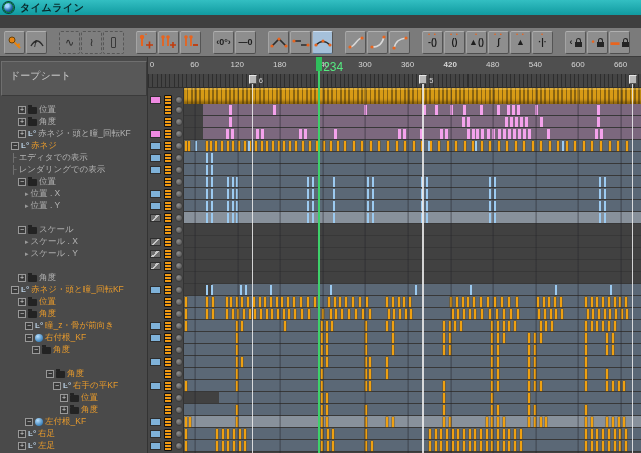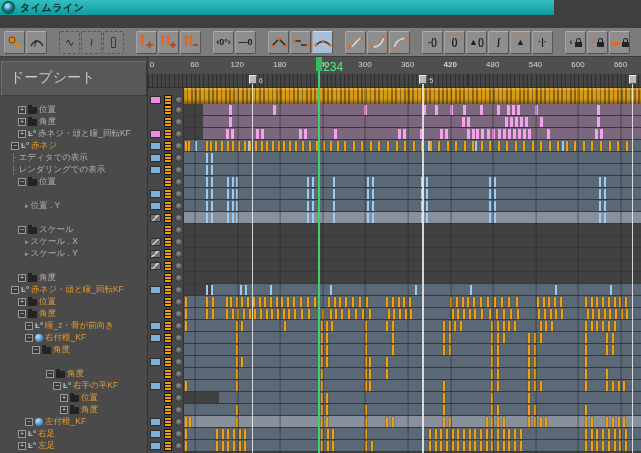--- a/index.html
+++ b/index.html
@@ -1,21 +1,21 @@
 <!DOCTYPE html>
 <html><head>
 <meta charset="utf-8">
 <style>
   html,body{margin:0;padding:0;background:#222;}
   *{box-sizing:border-box;}
   .window{position:relative;width:641px;height:453px;overflow:hidden;
     font-family:"Liberation Sans","DejaVu Sans",sans-serif;background:#3f3f3f;
     -webkit-font-smoothing:antialiased;}
   
-  .titlebar{position:absolute;left:0;top:0;width:554px;height:15px;
+  .titlebar{position:absolute;left:0;top:0;width:641px;height:15px;
     background:linear-gradient(#33bfc2,#119aa0);display:flex;align-items:center;z-index:30;}
   .app-ico{width:11px;height:11px;border-radius:50%;margin:0 6px 0 3px;
     background:radial-gradient(circle at 35% 30%,#9fd4ff 0 18%,#2a6fb0 55%,#0a2a55 100%);
     border:1px solid #072; box-shadow:0 0 0 1px #0b3a44;}
   .title-text{font-size:10px;color:#08282a;font-weight:bold;letter-spacing:.5px;}
   
   .menubar{position:absolute;left:0;top:15px;width:641px;height:13px;background:#6a6a6a;
     display:flex;align-items:center;gap:15px;padding-left:26px;z-index:29;border-bottom:1px solid #4c4c4c;}
   .menu-grip{position:absolute;left:3px;top:2px;width:14px;height:9px;
     background-image:radial-gradient(#9c9c9c 35%,transparent 40%);background-size:3px 3px;}
@@ -36,21 +36,21 @@
   .barbox{display:inline-block;width:5px;height:11px;border:1.5px solid #3a3a3a;border-radius:1px;}
   .lockmini{display:inline-block;position:relative;width:7px;height:5px;background:#242424;margin-left:2px;margin-top:4px;}
   .lockmini::before{content:"";position:absolute;left:1px;top:-4px;width:3px;height:4px;
     border:1.3px solid #242424;border-bottom:none;border-radius:3px 3px 0 0;}
   .odots{position:absolute;top:0px;left:0;right:0;text-align:center;font-size:6px;color:#e8641e;letter-spacing:1px;line-height:5px;}
   
   .stage{position:absolute;left:0;top:57px;width:641px;height:396px;background:#414141;}
   .treepane{position:absolute;left:0;top:0;width:148px;height:396px;background:#4a4a4a;z-index:6;border-right:1px solid #333;}
   .ds-header{position:absolute;left:1px;top:4px;width:146px;height:35px;background:#585858;
     border:1px solid #6f6f6f;border-bottom-color:#3b3b3b;border-right-color:#3b3b3b;z-index:7;}
-  .ds-header span{position:absolute;left:8px;top:7px;font-size:14px;color:#c9c9c9;}
+  .ds-header span{position:absolute;left:8px;top:7px;font-size:10px;color:#c9c9c9;}
   .colgutter{position:absolute;left:148px;top:31px;width:36px;height:365px;background:#474747;z-index:6;border-right:1px solid #333;}
   .timeline{position:absolute;left:148px;top:0;width:493px;height:396px;z-index:4;}
   .ruler-nums{position:absolute;left:0;top:0;width:493px;height:17px;background:#4f4f4f;overflow:hidden;}
   .rlabel{position:absolute;top:3px;font-size:8px;color:#d6d6d6;transform:translateX(-50%);}
   .tickstrip{position:absolute;left:0;top:17px;width:493px;height:14px;background:#454545;
     background-image:repeating-linear-gradient(90deg,#2e2e2e 0 1px,transparent 1px 4.26px);
     border-bottom:1px solid #303030;}
   .summary{position:absolute;left:36px;top:31px;width:457px;height:16px;
     background:repeating-linear-gradient(90deg,#d79b16 0 2.6px,#8a6410 2.6px 4.26px);
     box-shadow:inset 0 2px 0 rgba(255,230,150,.25), inset 0 -3px 3px rgba(60,40,0,.45);}
@@ -1067,20 +1067,24 @@
         </div>
         <div class="lrow" style="top: 107px; padding-left: 11px;">
           <span class="tickg">├</span>
           <span class="lbl">レンダリングでの表示</span>
         </div>
         <div class="lrow" style="top: 119px; padding-left: 18px;">
           <span class="expbox">−</span>
           <span class="ic-folder"></span>
           <span class="lbl">位置</span>
         </div>
+        <div class="lrow" style="top: 131px; padding-left: 25px;">
+          <span class="arrowg">▸</span>
+          <span class="lbl">位置 . X</span>
+        </div>
         <div class="lrow" style="top: 143px; padding-left: 25px;">
           <span class="arrowg">▸</span>
           <span class="lbl">位置 . Y</span>
         </div>
         <div class="lrow" style="top: 167px; padding-left: 18px;">
           <span class="expbox">−</span>
           <span class="ic-folder"></span>
           <span class="lbl">スケール</span>
         </div>
         <div class="lrow" style="top: 191px; padding-left: 25px;">

